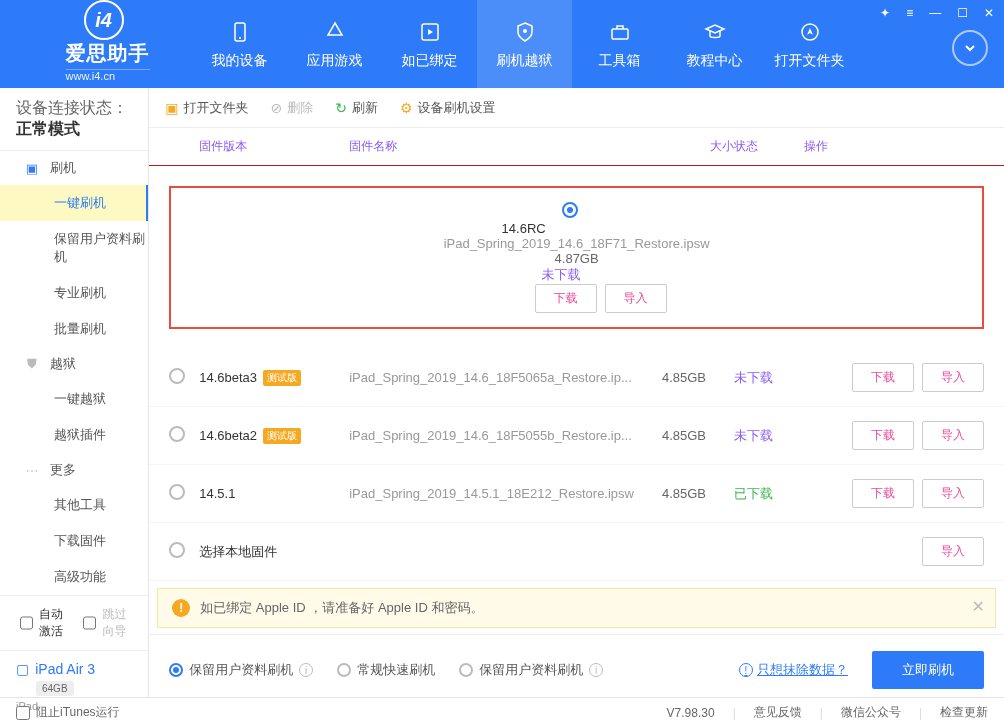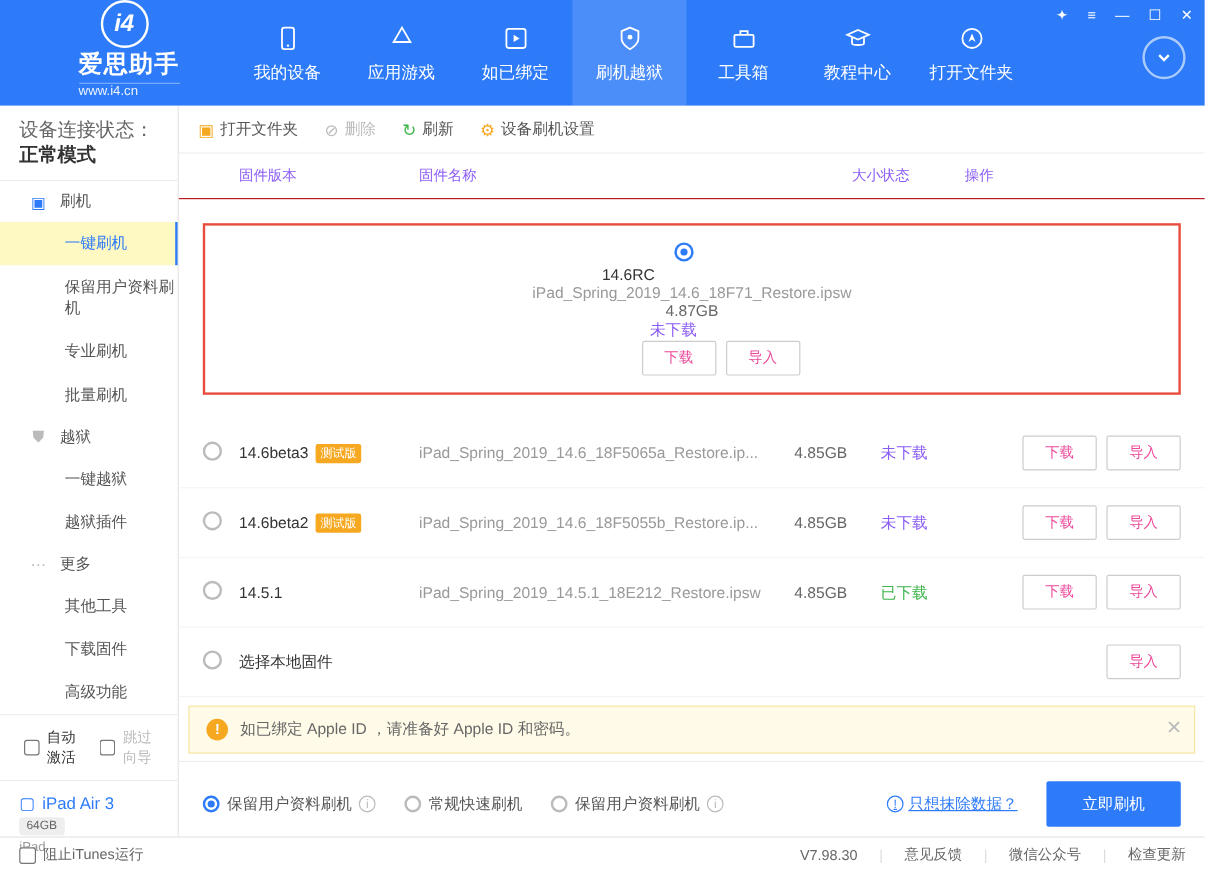--- a/index.html
+++ b/index.html
@@ -30,21 +30,21 @@
 .side-head .ic { width: 16px; text-align: center; color: #2d7bf8; }
 .side-head.gray .ic { color: #bbb; }
 .side-item { padding: 9px 0 9px 54px; color: #555; cursor: pointer; font-size: 13px; }
 .side-item.active { background: #fef9c3; color: #2d7bf8; border-right: 2px solid #2d7bf8; }
 .side-spacer { flex: 1; }
 .side-bottom { border-top: 1px solid #eee; padding: 10px 20px; font-size: 12px; }
 .chk { display: flex; align-items: center; gap: 6px; }
 .chk input { width: 14px; height: 14px; }
 .device-info { border-top: 1px solid #eee; padding: 10px 16px; }
 .device-info .name { color: #2d7bf8; font-size: 14px; font-weight: 500; display: flex; align-items: center; gap: 6px; }
-.device-info .storage { display: inline-block; background: #eee; color: #666; font-size: 10px; padding: 2px 6px; border-radius: 3px; margin-top: 4px; }
+.device-info .storage { display: inline-block; background: #eee; color: #666; font-size: 10px; padding: 2px 6px; border-radius: 3px; margin-top: 4px; margin-left: 20px; }
 .device-info .type { color: #999; font-size: 11px; margin-top: 4px; }
 
 
 .main { flex: 1; display: flex; flex-direction: column; position: relative; }
 .toolbar { height: 40px; border-bottom: 1px solid #eee; display: flex; align-items: center; padding: 0 16px; gap: 22px; font-size: 13px; color: #555; }
 .tb-btn { display: flex; align-items: center; gap: 5px; cursor: pointer; }
 .tb-btn .ic { font-size: 14px; }
 .tb-btn.folder .ic { color: #f6a821; }
 .tb-btn.delete { color: #bbb; }
 .tb-btn.refresh .ic { color: #3bb54a; }

